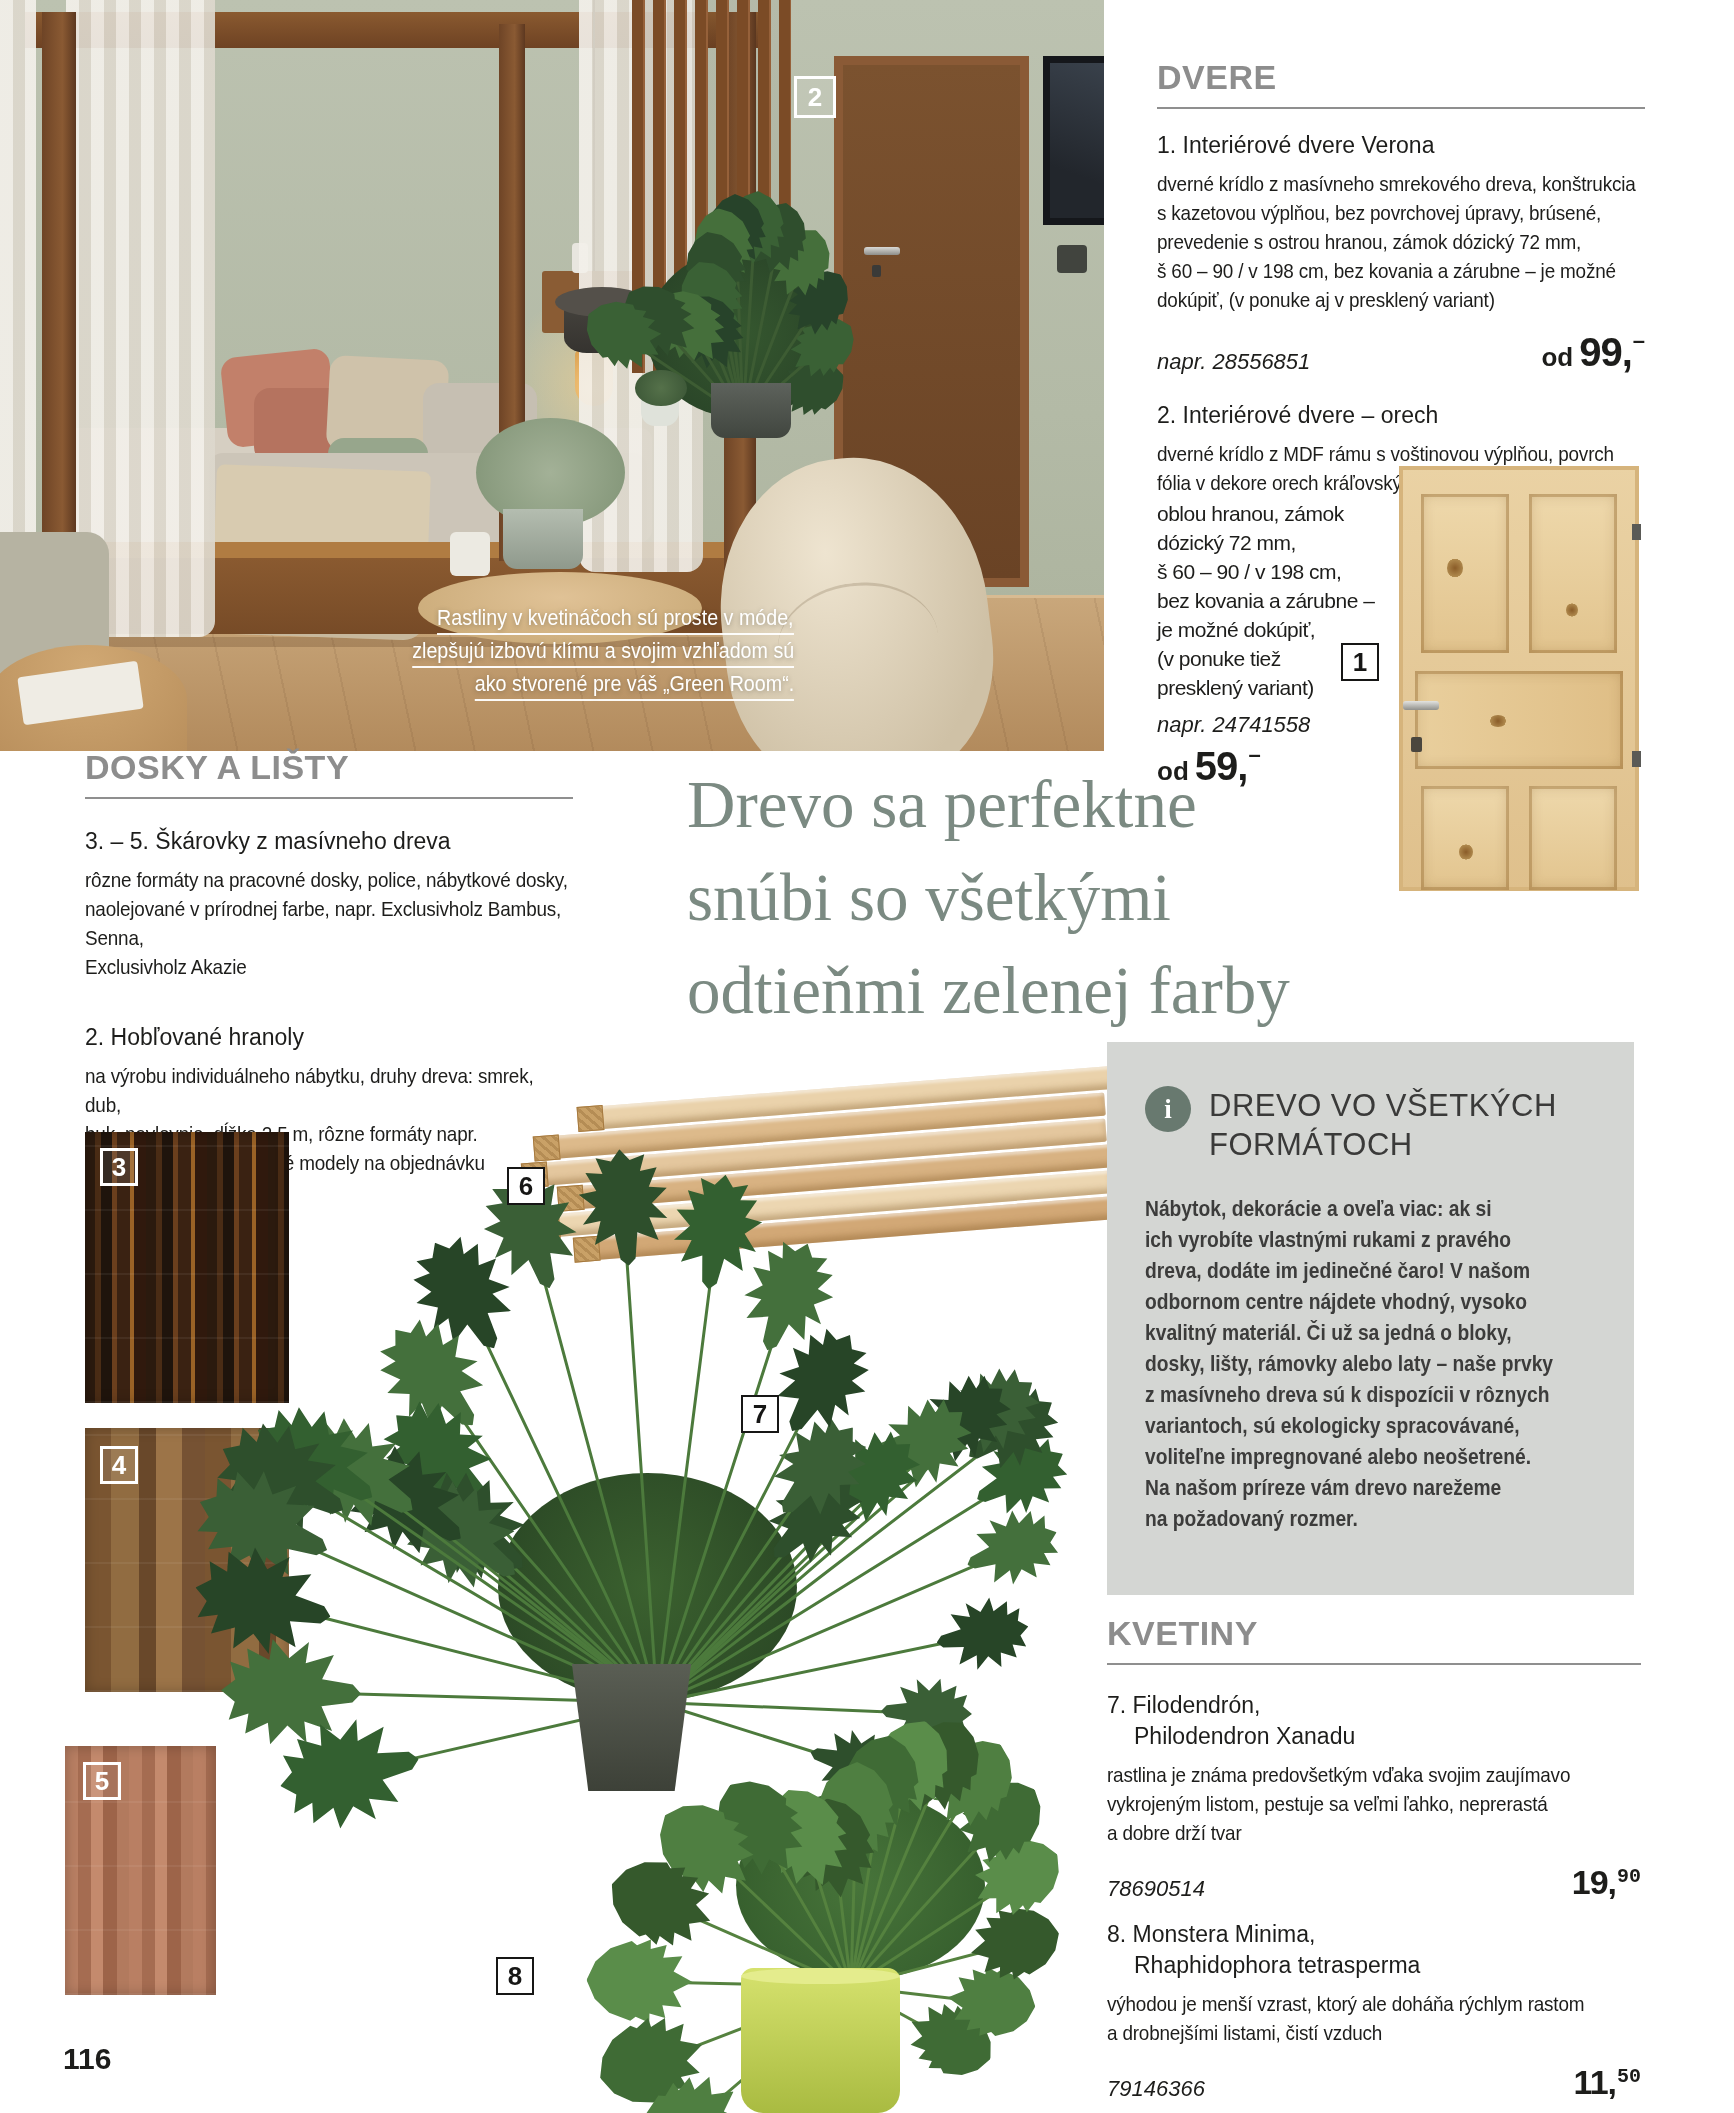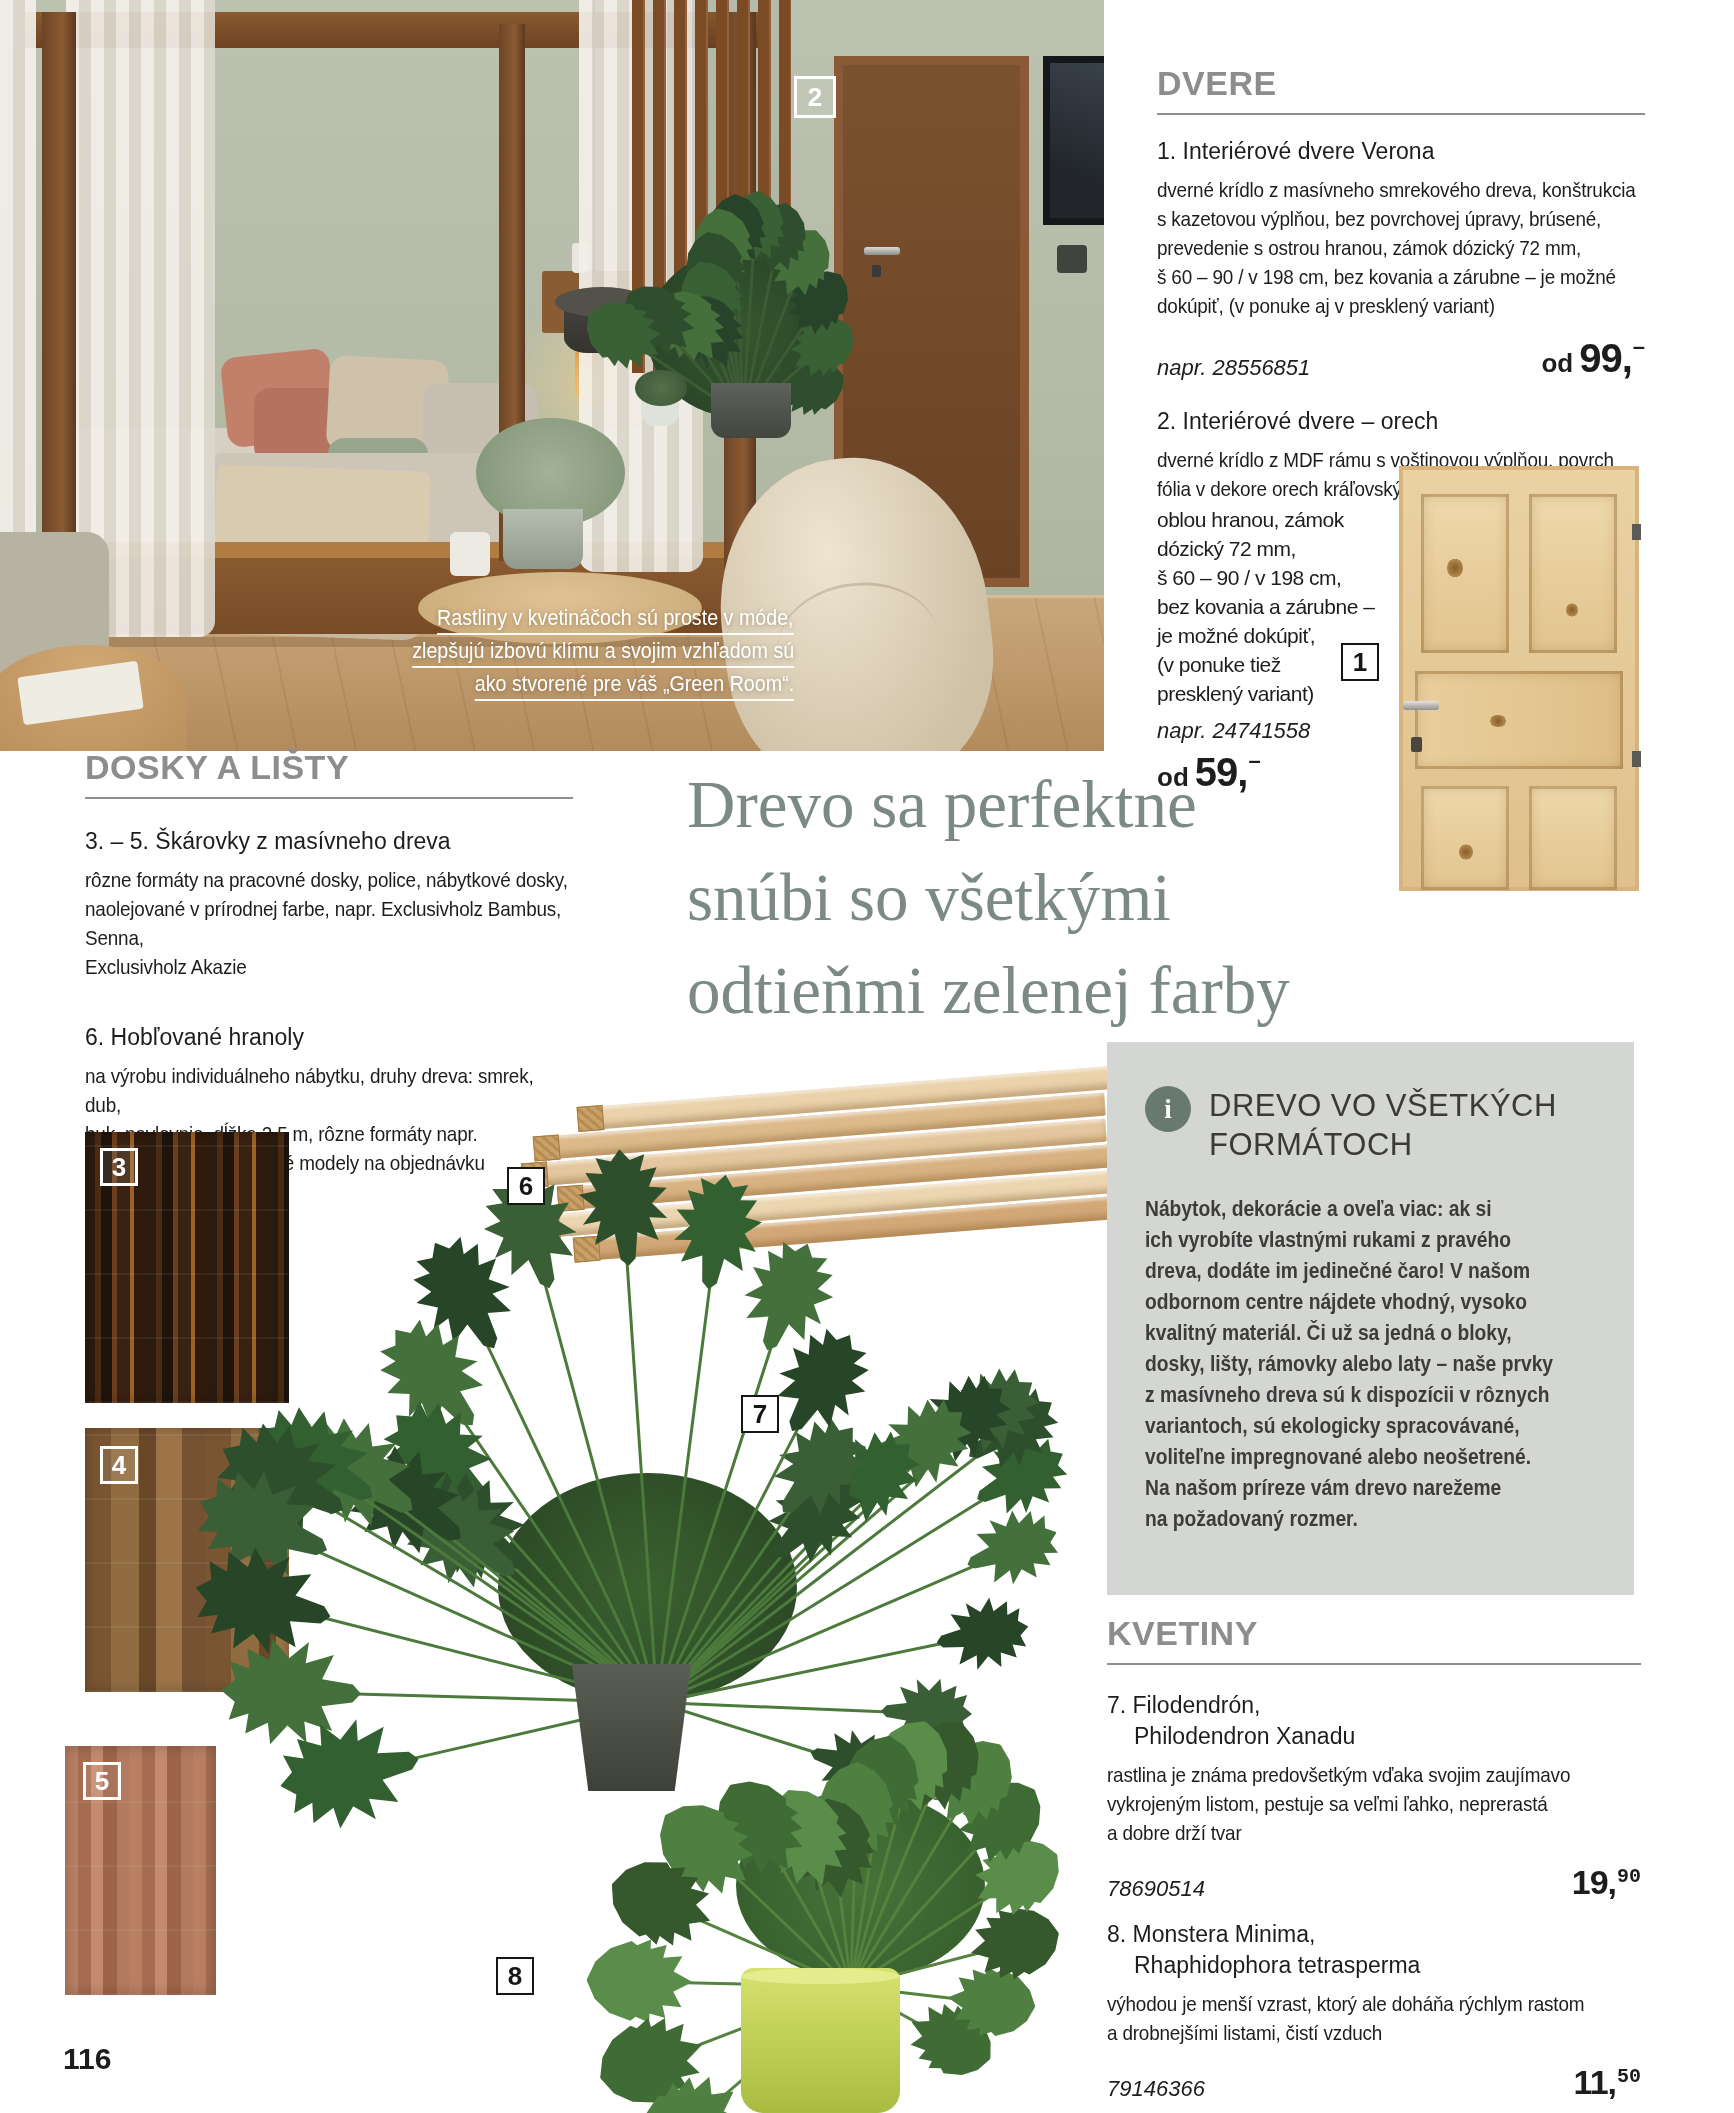--- a/index.html
+++ b/index.html
@@ -138,21 +138,21 @@
 
   .pot7 { left:557px; top:1664px; width:149px; height:127px;
           background:linear-gradient(180deg,#5a5e54,#3d4138);
           clip-path:polygon(10% 0,90% 0,79% 100%,21% 100%); }
   .pot8 { left:741px; top:1968px; width:159px; height:145px; border-radius:12px 12px 22px 22px;
           background:linear-gradient(180deg,#d6e26e,#a9bb41); }
   .pot8:before { content:""; position:absolute; left:0; top:0; width:100%; height:16px; border-radius:50%;
           background:#e4ec8d; }
 
   
-  .col-right { left:1157px; top:64px; width:488px; }
+  .col-right { left:1157px; top:58px; width:488px; }
   .col-dosky { left:85px; top:748px; width:488px; }
   .kvetiny { left:1107px; top:1614px; width:534px; }
   .pagenum { left:63px; top:2042px; font-size:30px; font-weight:bold; }
 </style>
 </head>
 <body>
 
 <div class="page">
 
   <div class="abs" id="hero">
@@ -304,21 +304,21 @@
   <div class="abs col-dosky">
     <div class="sec-title">DOSKY A LIŠTY</div>
     <div class="sec-rule"></div>
     <div style="margin-top:28px;">
       <div class="prod-title">3. – 5. Škárovky z masívneho dreva</div>
       <div class="prod-body pre cond">rôzne formáty na pracovné dosky, police, nábytkové dosky,
 naolejované v prírodnej farbe, napr. Exclusivholz Bambus, Senna,
 Exclusivholz Akazie</div>
     </div>
     <div style="margin-top:42px;">
-      <div class="prod-title">6. Hobľované hranoly</div>
+      <div class="prod-title">2. Hobľované hranoly</div>
       <div class="prod-body pre cond">na výrobu individuálneho nábytku, druhy dreva: smrek, dub,
 buk, pavlovnie, dĺžka 2,5 m, rôzne formáty napr.
 dub 32 x 38 mm, vybrané modely na objednávku</div>
     </div>
   </div>
 
   <div class="abs headline">
     <div>Drevo sa perfektne</div>
     <div>snúbi so všetkými</div>
     <div>odtieňmi zelenej farby</div>

